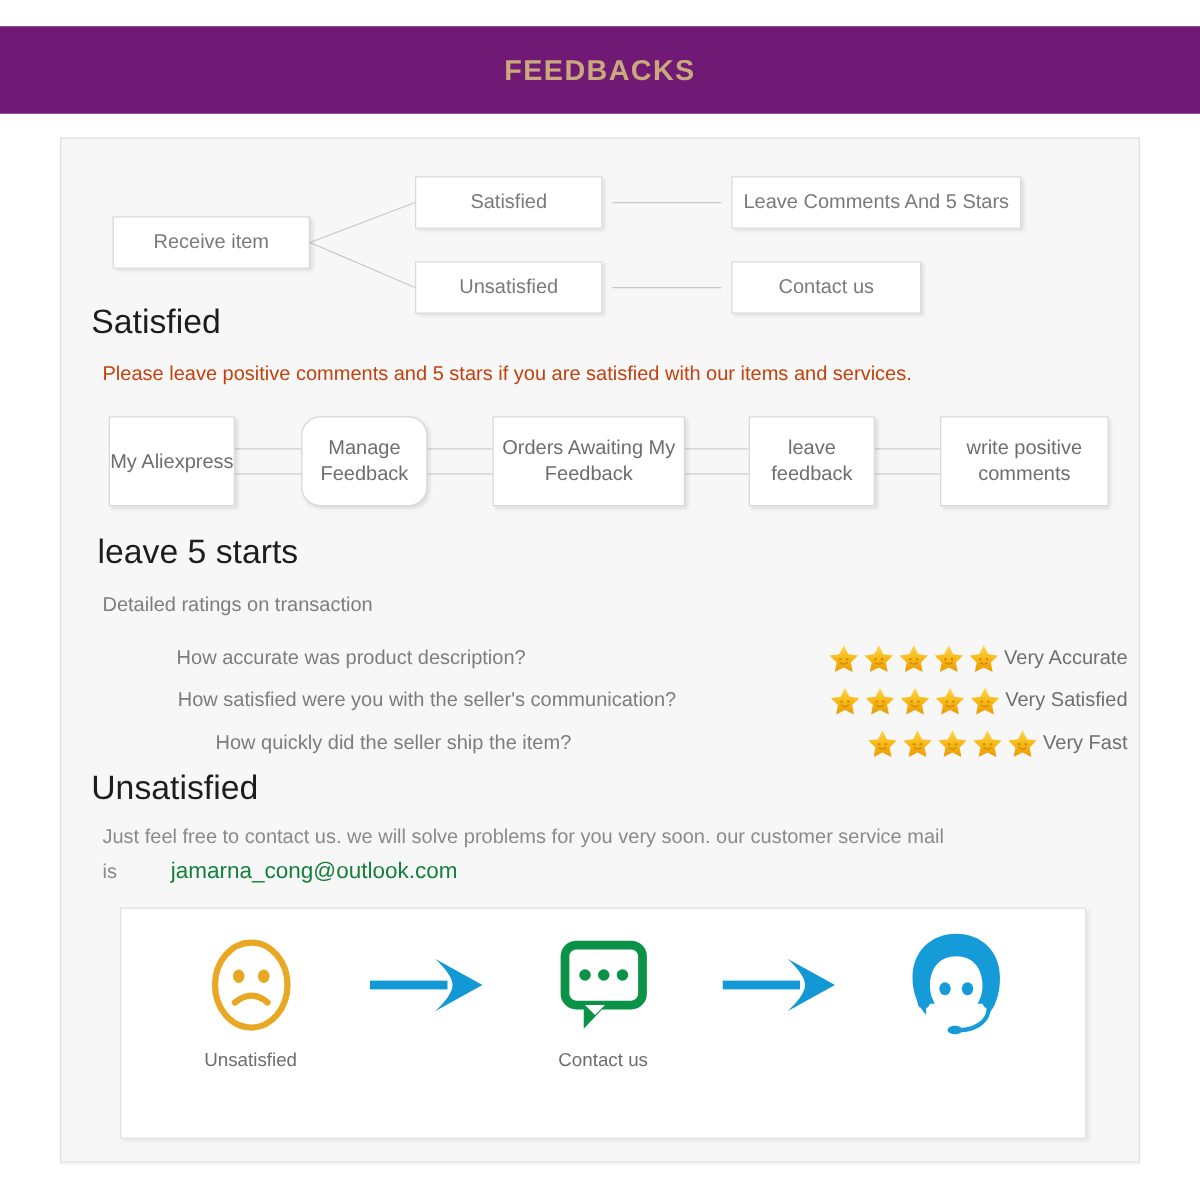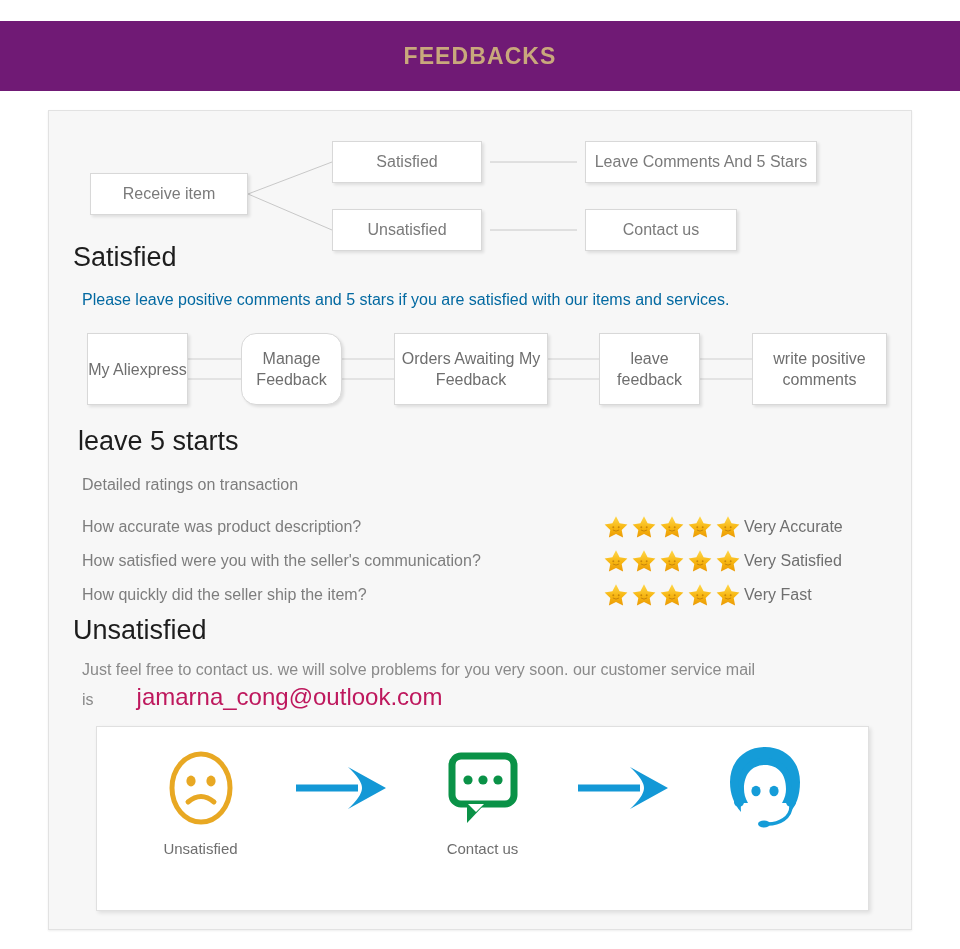--- a/index.html
+++ b/index.html
@@ -100,38 +100,38 @@
     font-family: "Liberation Sans", sans-serif;
   }
   .sec-head-satisfied   { left: 24px; top: 131px; }
   .sec-head-stars       { left: 29px; top: 315px; }
   .sec-head-unsatisfied { left: 24px; top: 504px; }
 
   
   .para {
     position: absolute;
     font-size: 16px;
-    color: #0369a1;
+    color: #c2410c;
     font-family: "Liberation Sans", sans-serif;
   }
   .para-satisfied { left: 33px; top: 180px; width: 800px; }
 
   .para-unsat {
     position: absolute;
     left: 33px;
     top: 545px;
     width: 800px;
     font-size: 16px;
     color: #8a8a8a;
     line-height: 27px;
     font-family: "Liberation Sans", sans-serif;
   }
   .email {
-    color: #be185d;
-    font-size: 24px;
+    color: #15803d;
+    font-size: 18px;
     margin-left: 7px;
     font-family: "Liberation Sans", sans-serif;
     padding-left: 36px;
   }
 
   
   .steps {
     position: absolute;
     left: 38px;
     top: 222px;
@@ -179,20 +179,21 @@
     font-size: 16px;
     color: #7d7d7d;
     margin-bottom: 16px;
     font-family: "Liberation Sans", sans-serif;
   }
   .rat-row {
     position: relative;
     height: 34px;
     display: flex;
     align-items: center;
+    justify-content: flex-end;
   }
   .rat-q {
     font-size: 16px;
     color: #7d7d7d;
     width: 520px;
     font-family: "Liberation Sans", sans-serif;
   }
   .rat-stars {
     width: 142px;
     display: flex;

